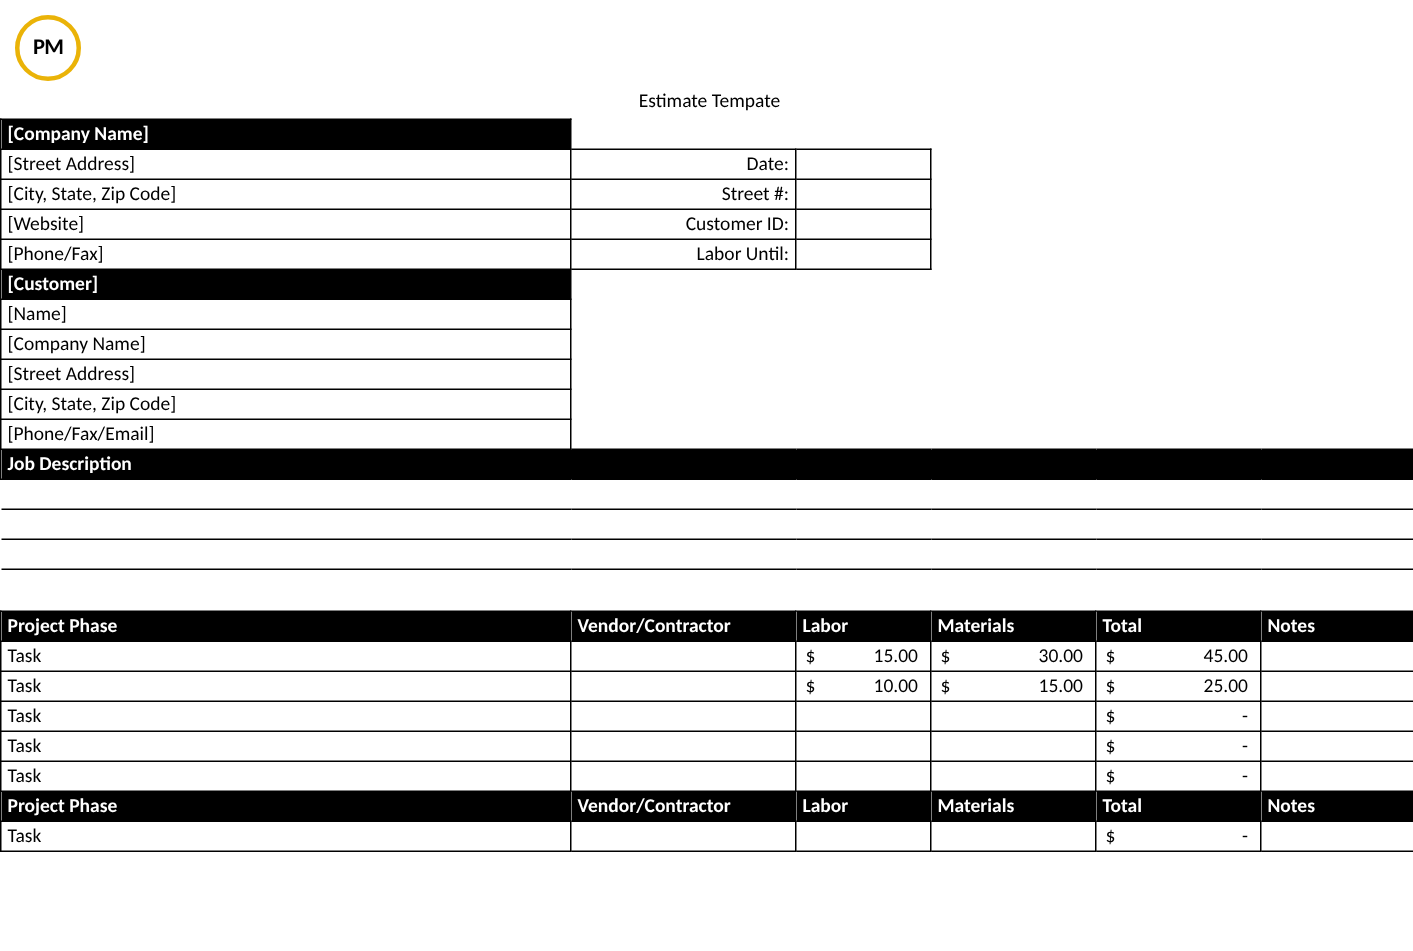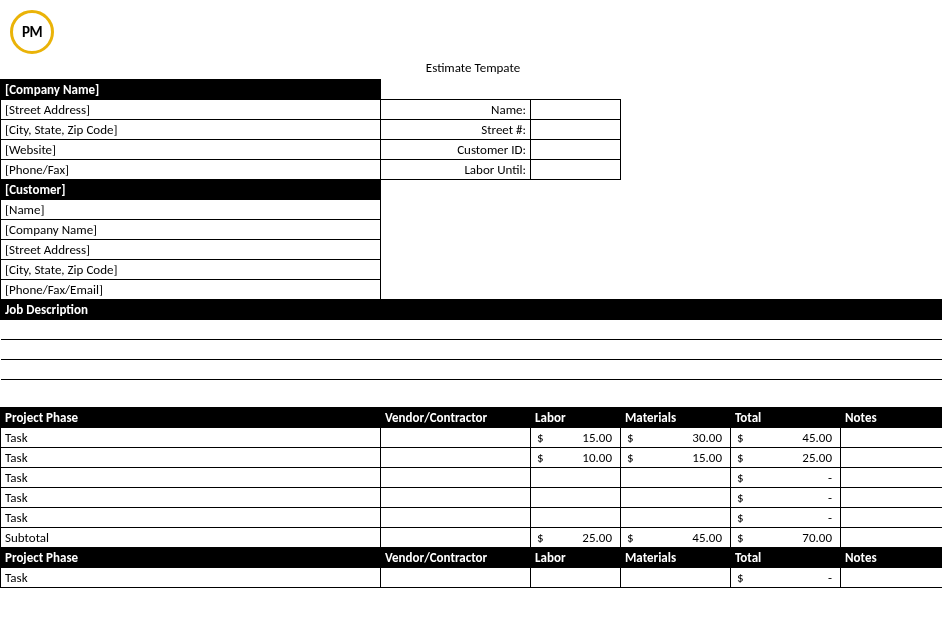--- a/index.html
+++ b/index.html
@@ -53,21 +53,21 @@
       <tr>
     <td class="hdr">[Company Name]</td>
     <td class="nb"></td>
         <td class="nb"></td>
         <td class="nb"></td>
         <td class="nb"></td>
         <td class="nb"></td>
   </tr>
   <tr>
     <td>[Street Address]</td>
-    <td class="lbl-r">Name:</td>
+    <td class="lbl-r">Date:</td>
     <td></td>
     <td class="nb"></td>
         <td class="nb"></td>
         <td class="nb"></td>
   </tr>
   <tr>
     <td>[City, State, Zip Code]</td>
     <td class="lbl-r">Street #:</td>
     <td></td>
     <td class="nb"></td>
@@ -244,43 +244,20 @@
     <td></td>
     <td>
           <div class="money">
             <span class="sym">$</span>
             <span class="val">-</span>
           </div>
         </td>
     <td></td>
   </tr>
 
-  <tr>
-    <td>Subtotal</td>
-    <td></td>
-    <td>
-          <div class="money">
-            <span class="sym">$</span>
-            <span class="val">25.00</span>
-          </div>
-        </td>
-    <td>
-          <div class="money">
-            <span class="sym">$</span>
-            <span class="val">45.00</span>
-          </div>
-        </td>
-    <td>
-          <div class="money">
-            <span class="sym">$</span>
-            <span class="val">70.00</span>
-          </div>
-        </td>
-    <td></td>
-  </tr>
 
   <tr class="hdr">
     <td class="hdr">Project Phase</td>
     <td class="hdr">Vendor/Contractor</td>
     <td class="hdr">Labor</td>
     <td class="hdr">Materials</td>
     <td class="hdr">Total</td>
     <td class="hdr">Notes</td>
   </tr>
   <tr>

